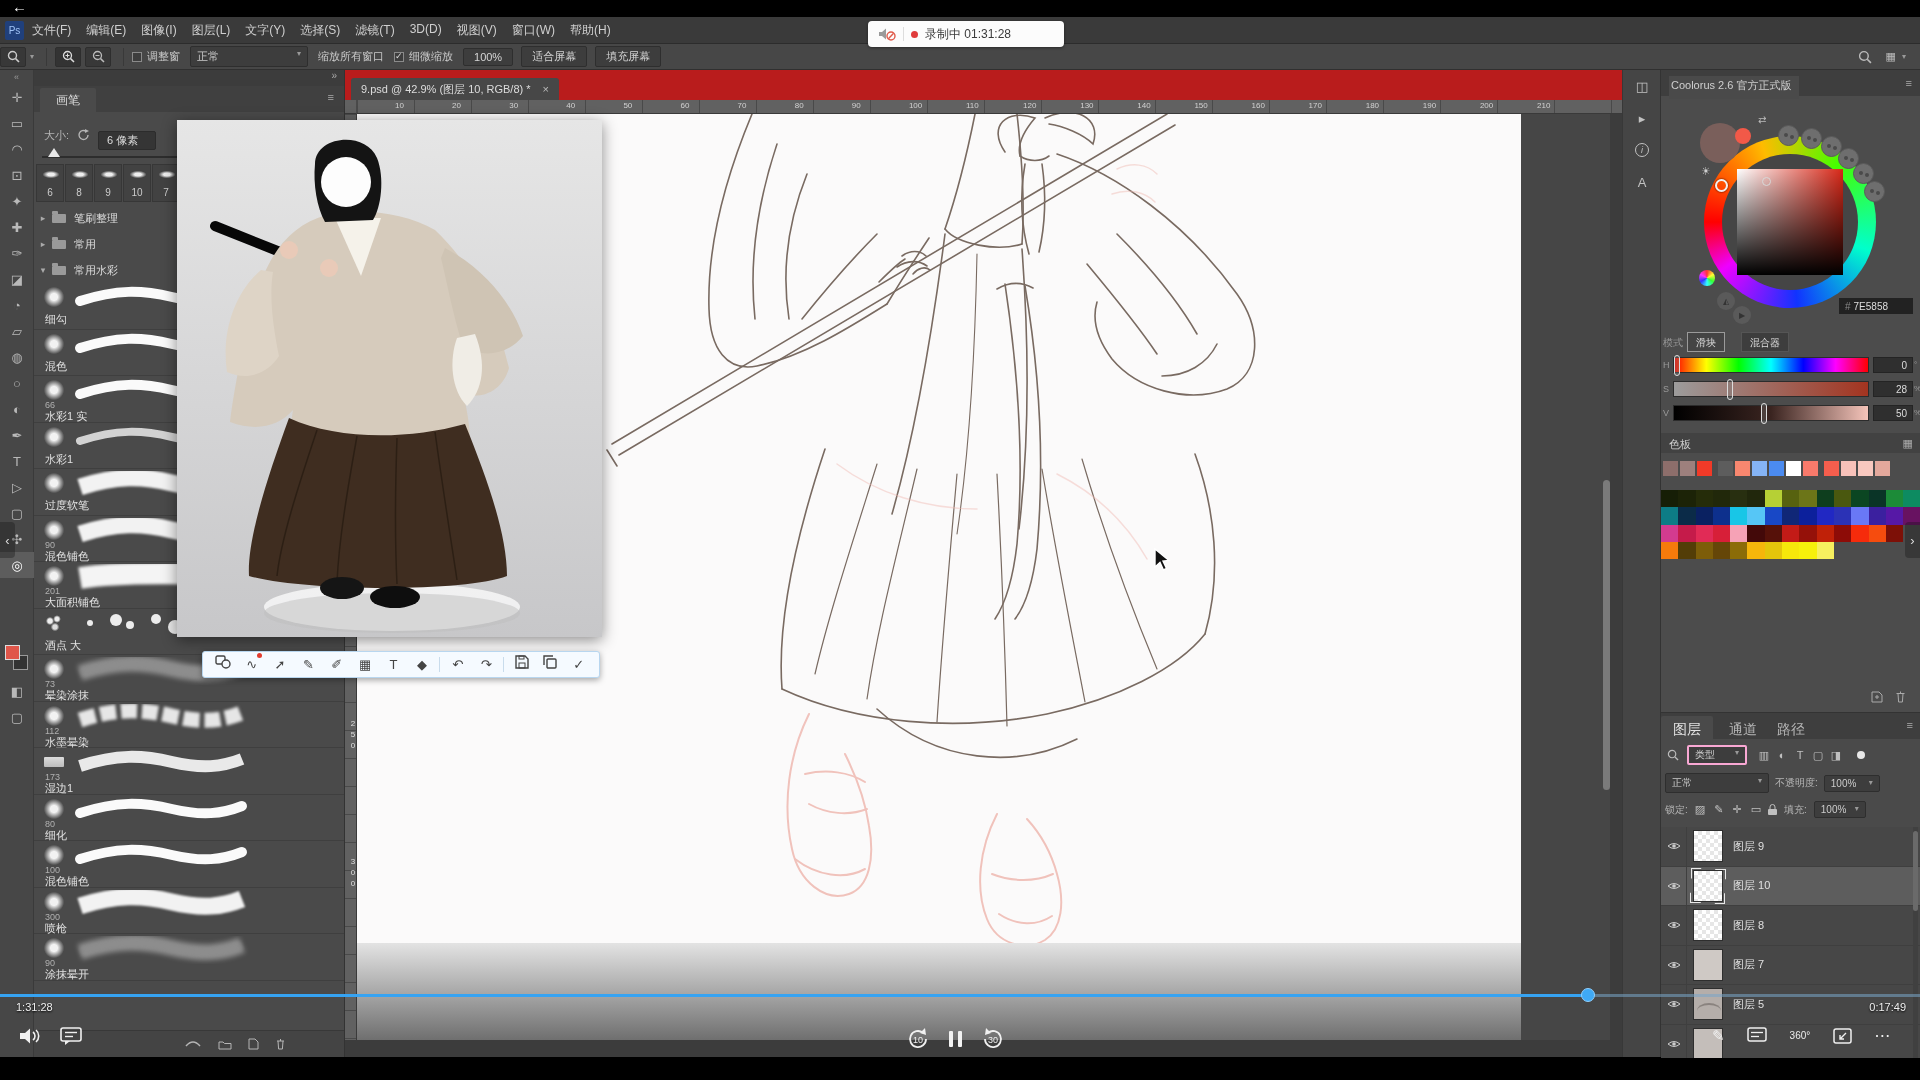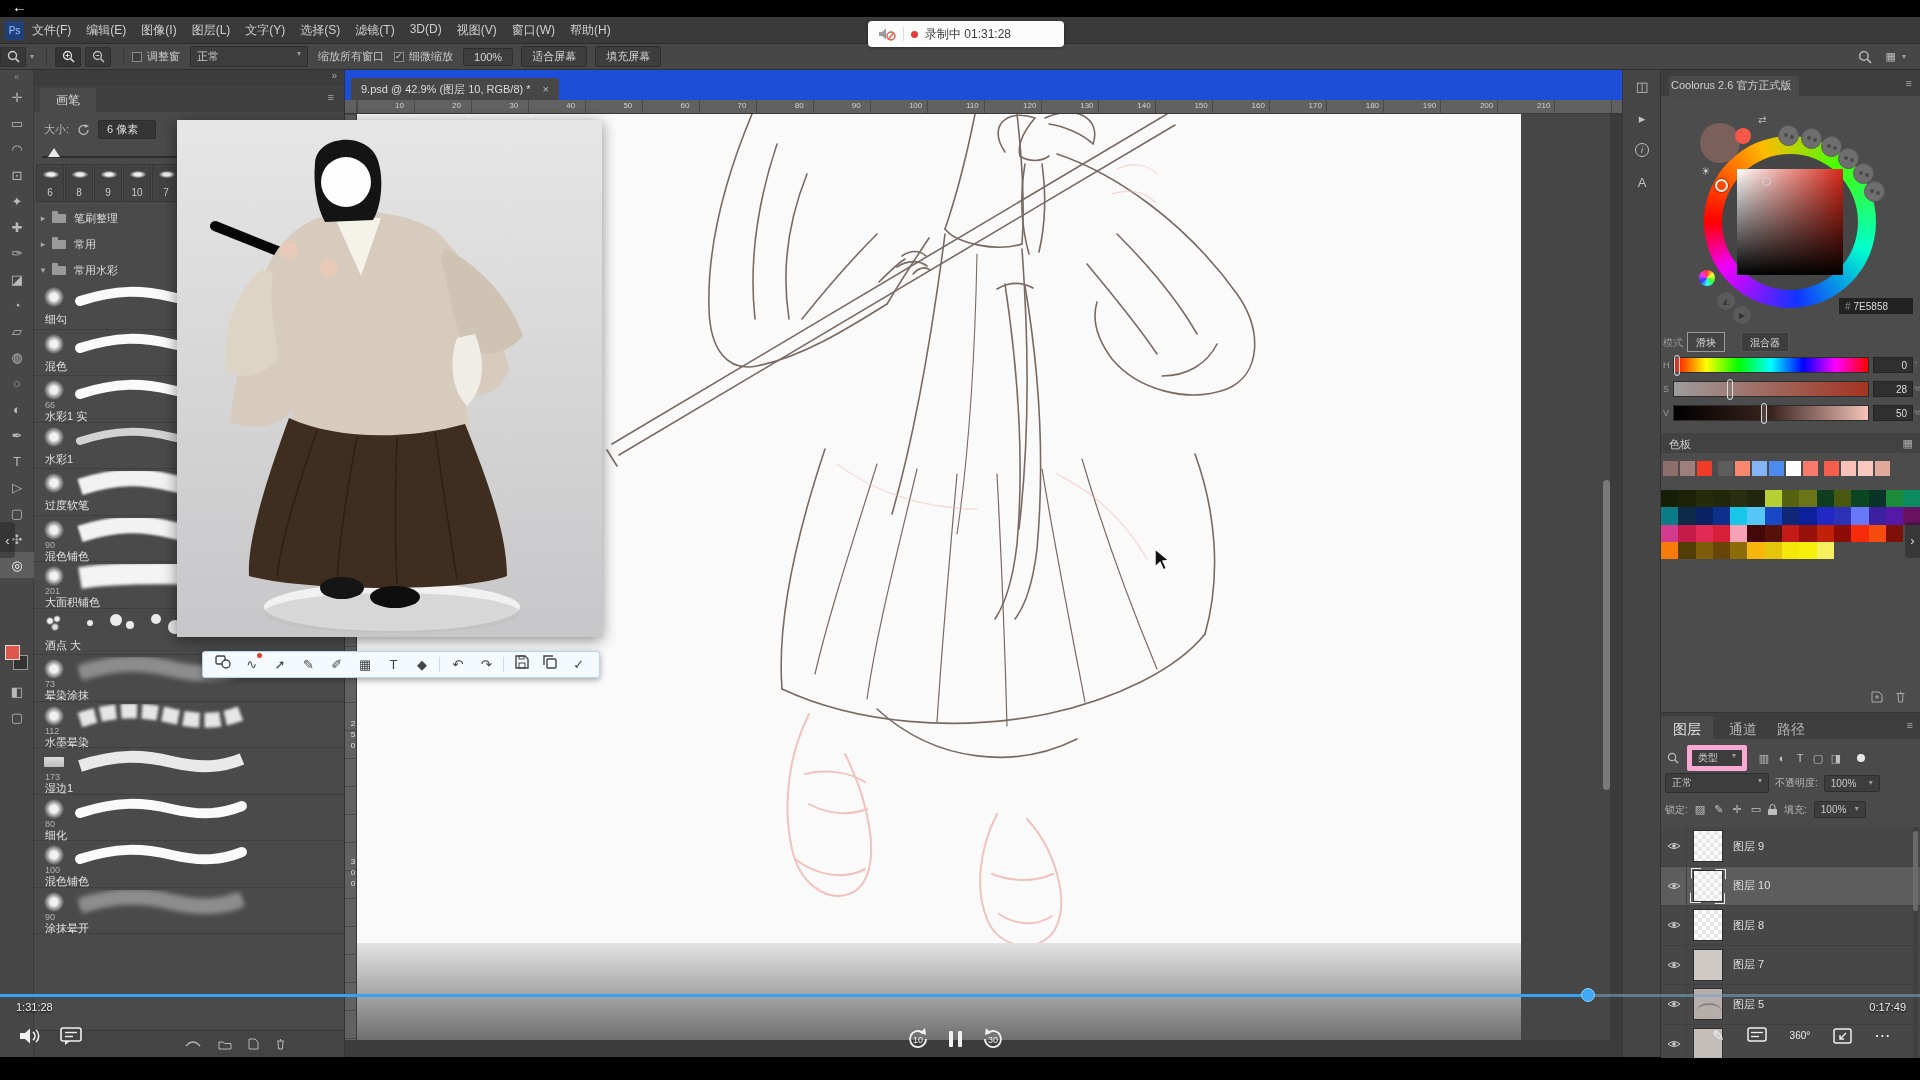--- a/index.html
+++ b/index.html
@@ -32,21 +32,21 @@
   .tool.sel{background:#5d5d5d;color:#fff;}
   .fg{position:absolute;left:5px;top:575px;width:15px;height:15px;background:#e0564a;border:1px solid #ddd;z-index:2;}
   .bg{position:absolute;left:13px;top:585px;width:15px;height:15px;background:#333;border:1px solid #999;}
   
   .brushpanel{position:absolute;left:34px;top:70px;width:311px;height:987px;background:#4a4a4a;border-right:1px solid #333;z-index:4;overflow:hidden;}
   .dockhead{position:absolute;left:0;top:0;width:311px;height:16px;background:#3c3c3c;color:#aaa;font-size:10px;text-align:right;padding-right:8px;cursor:pointer;}
   .ptabrow{position:absolute;left:0;top:16px;width:311px;height:26px;background:#404040;}
   .ptab{position:absolute;left:6px;top:2px;height:24px;background:#4a4a4a;color:#ddd;font-size:12px;padding:4px 16px;border-radius:2px 2px 0 0;cursor:pointer;}
   .pmenu{position:absolute;right:10px;top:5px;color:#aaa;font-size:11px;cursor:pointer;letter-spacing:1px;}
   .sizerow{position:absolute;left:10px;top:50px;color:#b5b5b5;font-size:11px;display:flex;align-items:center;gap:8px;}
-  .sizeval{background:#353535;border:1px solid #2c2c2c;border-radius:2px;color:#ddd;padding:1px 8px;min-width:58px;}
+  .sizeval{background:#353535;border:1px solid #2c2c2c;border-radius:2px;color:#ddd;padding:1px 8px;min-width:58px;margin-top:11px;}
   .slider-track{position:absolute;left:8px;top:86px;width:240px;height:2px;background:#2d2d2d;}
   .slider-thumb{position:absolute;left:14px;top:78px;width:0;height:0;border-left:6px solid transparent;border-right:6px solid transparent;border-bottom:9px solid #e8e8e8;cursor:pointer;}
   .presets{position:absolute;left:2px;top:94px;display:flex;}
   .pcell{width:28px;height:38px;background:#424242;border:1px solid #373737;margin-right:1px;position:relative;cursor:pointer;}
   .pcell .mark{position:absolute;left:6px;top:6px;width:16px;height:7px;background:radial-gradient(ellipse,#eee 30%,rgba(255,255,255,0) 75%);}
   .pcell .n{position:absolute;left:0;bottom:3px;width:100%;text-align:center;font-size:10px;color:#ccc;}
   .folders{position:absolute;left:0;top:135px;width:311px;}
   .frow{height:26px;display:flex;align-items:center;color:#ddd;font-size:11px;cursor:pointer;}
   .frow .ar{width:18px;text-align:center;color:#aaa;font-size:9px;}
   .ficon{width:14px;height:9px;background:#9a9a9a;border-radius:1px;margin-right:8px;position:relative;}
@@ -58,21 +58,21 @@
   .bthumb.flatthumb{background:linear-gradient(#dcdcdc,#bdbdbd);height:10px;top:9px;border-radius:1px;}
   .bstroke{position:absolute;left:38px;top:2px;width:178px;height:28px;}
   .bnum{position:absolute;left:11px;top:24px;font-size:9px;color:#b0b0b0;}
   .bname{position:absolute;left:11px;top:33px;font-size:11px;color:#e2e2e2;white-space:nowrap;}
   .bname.solo{top:29px;}
   .bscroll{position:absolute;right:4px;top:213px;width:5px;height:310px;background:#5e5e5e;border-radius:3px;z-index:3;}
   .bfooter{position:absolute;left:0;bottom:0;width:311px;height:27px;background:#444;border-top:1px solid #383838;display:flex;align-items:center;gap:16px;padding-left:150px;color:#b5b5b5;}
   .bfooter svg{cursor:pointer;}
   
   .docwin{position:absolute;left:345px;top:70px;width:1277px;height:987px;background:#3c3c3c;z-index:3;}
-  .tabbar{position:absolute;left:0;top:0;width:1277px;height:30px;background:#1d4ed8;}
+  .tabbar{position:absolute;left:0;top:0;width:1277px;height:30px;background:#b91c1c;}
   .doctab{position:absolute;left:6px;top:8px;height:22px;background:#474747;color:#ddd;font-size:11px;display:flex;align-items:center;padding:0 10px;gap:12px;border-radius:3px 3px 0 0;cursor:pointer;white-space:nowrap;}
   .doctab .x{color:#bbb;cursor:pointer;}
   .rulercorner{position:absolute;left:0;top:30px;width:12px;height:14px;background:#616161;border-right:1px solid #4a4a4a;border-bottom:1px solid #3a3a3a;}
   .hruler{position:absolute;left:12px;top:30px;width:1265px;height:14px;background:#616161;border-bottom:1px solid #3a3a3a;overflow:hidden;
     background-image:repeating-linear-gradient(to right,rgba(0,0,0,.25) 0 1px,transparent 1px 57px);}
   .hruler span{position:absolute;top:1px;font-size:8px;color:#d2d2d2;}
   .vruler{position:absolute;left:0;top:44px;width:12px;height:926px;background:#616161;border-right:1px solid #3a3a3a;
     background-image:repeating-linear-gradient(to bottom,rgba(0,0,0,.25) 0 1px,transparent 1px 28px);}
   .vnum{position:absolute;left:348px;font-size:8px;color:#e0e0e0;width:10px;text-align:center;line-height:11px;z-index:4;}
   .canvas{position:absolute;left:12px;top:44px;width:1164px;height:926px;background:#fbfafa;overflow:hidden;}
@@ -131,21 +131,21 @@
   .grid{position:absolute;left:0px;top:420px;}
   .grow{display:flex;}
   .gsw{width:17.3px;height:17.3px;cursor:pointer;}
   .cool-foot{position:absolute;right:14px;top:620px;display:flex;gap:12px;color:#aaa;}
   
   .layers{position:absolute;left:1660px;top:712px;width:260px;height:345px;background:#4a4a4a;border-left:1px solid #333;border-top:1px solid #333;z-index:4;color:#ccc;font-size:11px;}
   .ltabs{position:absolute;left:0;top:0;width:260px;height:26px;background:#3e3e3e;}
   .ltab{position:absolute;top:3px;height:23px;padding:5px 12px;font-size:14px;color:#b5b5b5;cursor:pointer;}
   .ltab.on{background:#4a4a4a;color:#e2e2e2;border-radius:2px 2px 0 0;}
   .lrow1{position:absolute;left:6px;top:32px;display:flex;align-items:center;gap:8px;}
-  .typesel{background:#3d3d3d;border:5px solid #f9a8d4;border-radius:2px;padding:1px 6px;width:60px;display:inline-flex;justify-content:space-between;font-size:10px;cursor:pointer;}
+  .typesel{background:#3d3d3d;border:2px solid #f9a8d4;border-radius:2px;padding:1px 6px;width:60px;display:inline-flex;justify-content:space-between;font-size:10px;cursor:pointer;}
   .lficon{color:#c0c0c0;font-size:11px;width:18px;text-align:center;cursor:pointer;}
   .lrow2{position:absolute;left:4px;top:60px;display:flex;align-items:center;gap:6px;}
   .blendsel{background:#3d3d3d;border:1px solid #2e2e2e;border-radius:2px;padding:2px 6px;width:104px;display:inline-flex;justify-content:space-between;font-size:10px;cursor:pointer;}
   .opsel{background:#3d3d3d;border:1px solid #2e2e2e;border-radius:2px;padding:2px 6px;width:56px;display:inline-flex;justify-content:space-between;font-size:10px;cursor:pointer;}
   .small{font-size:10px;color:#b5b5b5;white-space:nowrap;}
   .lrow3{position:absolute;left:4px;top:88px;display:flex;align-items:center;gap:7px;}
   .llist{position:absolute;left:0;top:114px;width:260px;height:231px;overflow:hidden;background:#474747;}
   .lay{position:relative;height:39.5px;border-bottom:1px solid #3f3f3f;display:flex;align-items:center;cursor:pointer;}
   .lay.sel{background:#5d5d5d;}
   .eyecell{width:26px;height:100%;border-right:1px solid #3f3f3f;display:flex;align-items:center;justify-content:center;}
@@ -452,20 +452,28 @@
           <div class="bthumb "></div>
           <div class="bstroke"><svg width="178" height="28">
               <path d="M8,16 C45,4 70,5 100,12 C130,19 150,17 170,9" fill="none" stroke="#fafafa" stroke-width="10" stroke-linecap="round"></path>
             </svg></div>
           <div class="bnum">100</div>
           <div class="bname">混色铺色</div>
         </div>
         <div class="brow">
           <div class="bthumb "></div>
           <div class="bstroke"><svg width="178" height="28">
+              <path d="M8,16 C45,4 70,5 100,12 C130,19 150,17 170,9" fill="none" stroke="#f2f2f2" stroke-width="17" style="filter:blur(1.2px)"></path>
+            </svg></div>
+          <div class="bnum">300</div>
+          <div class="bname">喷枪</div>
+        </div>
+        <div class="brow">
+          <div class="bthumb "></div>
+          <div class="bstroke"><svg width="178" height="28">
               <path d="M8,16 C45,4 70,5 100,12 C130,19 150,17 170,9" fill="none" stroke="#c4c4c4" stroke-width="16" opacity="0.55" style="filter:blur(2.5px)"></path>
               <path d="M8,16 C45,4 70,5 100,12 C130,19 150,17 170,9" fill="none" stroke="#8d8d8d" stroke-width="8" opacity="0.45" style="filter:blur(1.5px)"></path>
             </svg></div>
           <div class="bnum">90</div>
           <div class="bname">涂抹晕开</div>
         </div>
       </div>
     <div class="bscroll"></div>
     <div class="bfooter">
       <svg width="18" height="10">

